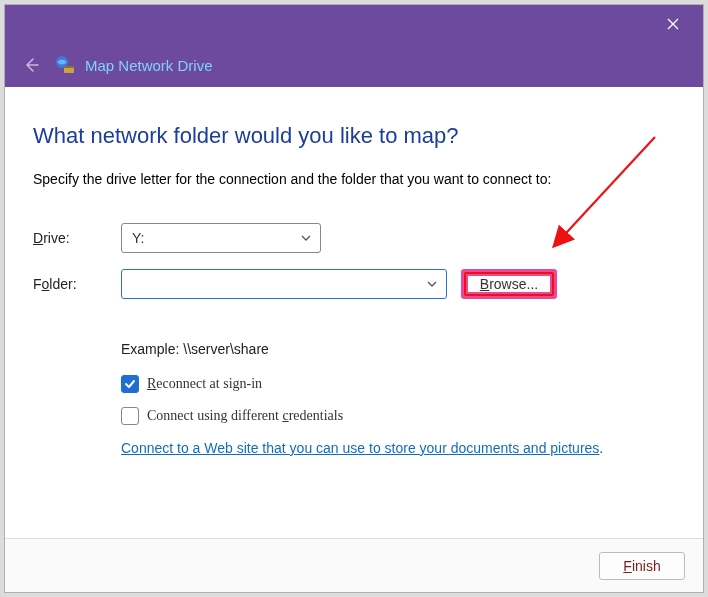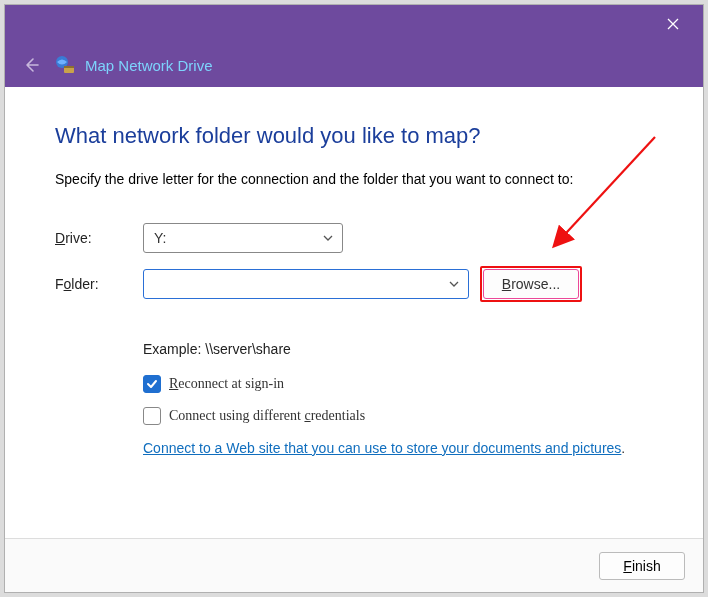--- a/index.html
+++ b/index.html
@@ -51,21 +51,21 @@
     color: #c8b8dd;
   }
   .back-arrow svg { width: 18px; height: 18px; }
   .wiz-icon {
     width: 20px; height: 20px;
     position: relative;
   }
   .sub-title { font-size: 15px; }
   .content {
     flex: 1 1 auto;
-    padding: 30px 44px 10px 50px;
+    padding: 30px 44px 10px 28px;
     color: #333;
     position: relative;
   }
   .heading {
     color: #1b3e9b;
     font-size: 22px;
     font-weight: 400;
     margin: 6px 0 22px 0;
   }
   .instruction {
@@ -103,21 +103,21 @@
     display: flex;
     align-items: center;
     justify-content: flex-end;
     padding: 0 8px;
     background: #fff;
   }
   .browse-btn {
     width: 96px;
     height: 30px;
     margin-left: 14px;
-    border: 1px solid #ec4899;
+    border: 7px solid #ec4899;
     border-radius: 3px;
     background: #fdfdfd;
     display: flex;
     align-items: center;
     justify-content: center;
     position: relative;
   }
   .annot-browse {
     position: absolute;
     left: -4px; top: -4px; right: -4px; bottom: -4px;
@@ -162,21 +162,21 @@
   }
   .btn {
     min-width: 86px;
     height: 28px;
     border: 1px solid #bbb;
     border-radius: 3px;
     background: #fdfdfd;
     display: flex; align-items: center; justify-content: center;
     padding: 0 14px;
   }
-  .btn.disabled { color: #000000; }
+  .btn.disabled { color: #7f1d1d; }
   
   .annot-arrow {
     position: absolute;
     pointer-events: none;
   }
 </style>
 </head>
 <body>
 
 <div class="window">

